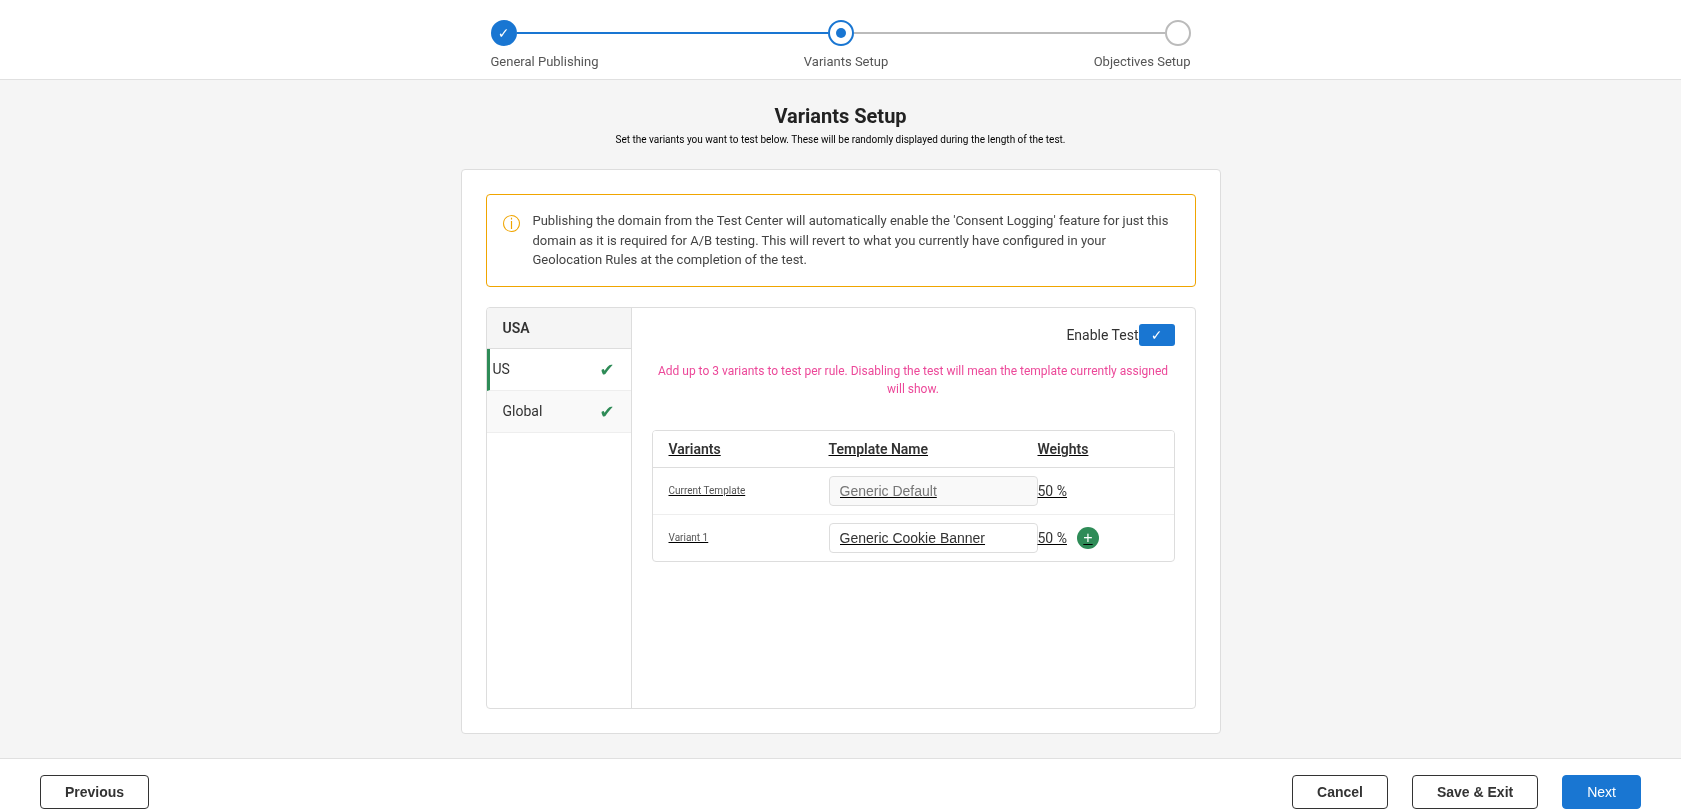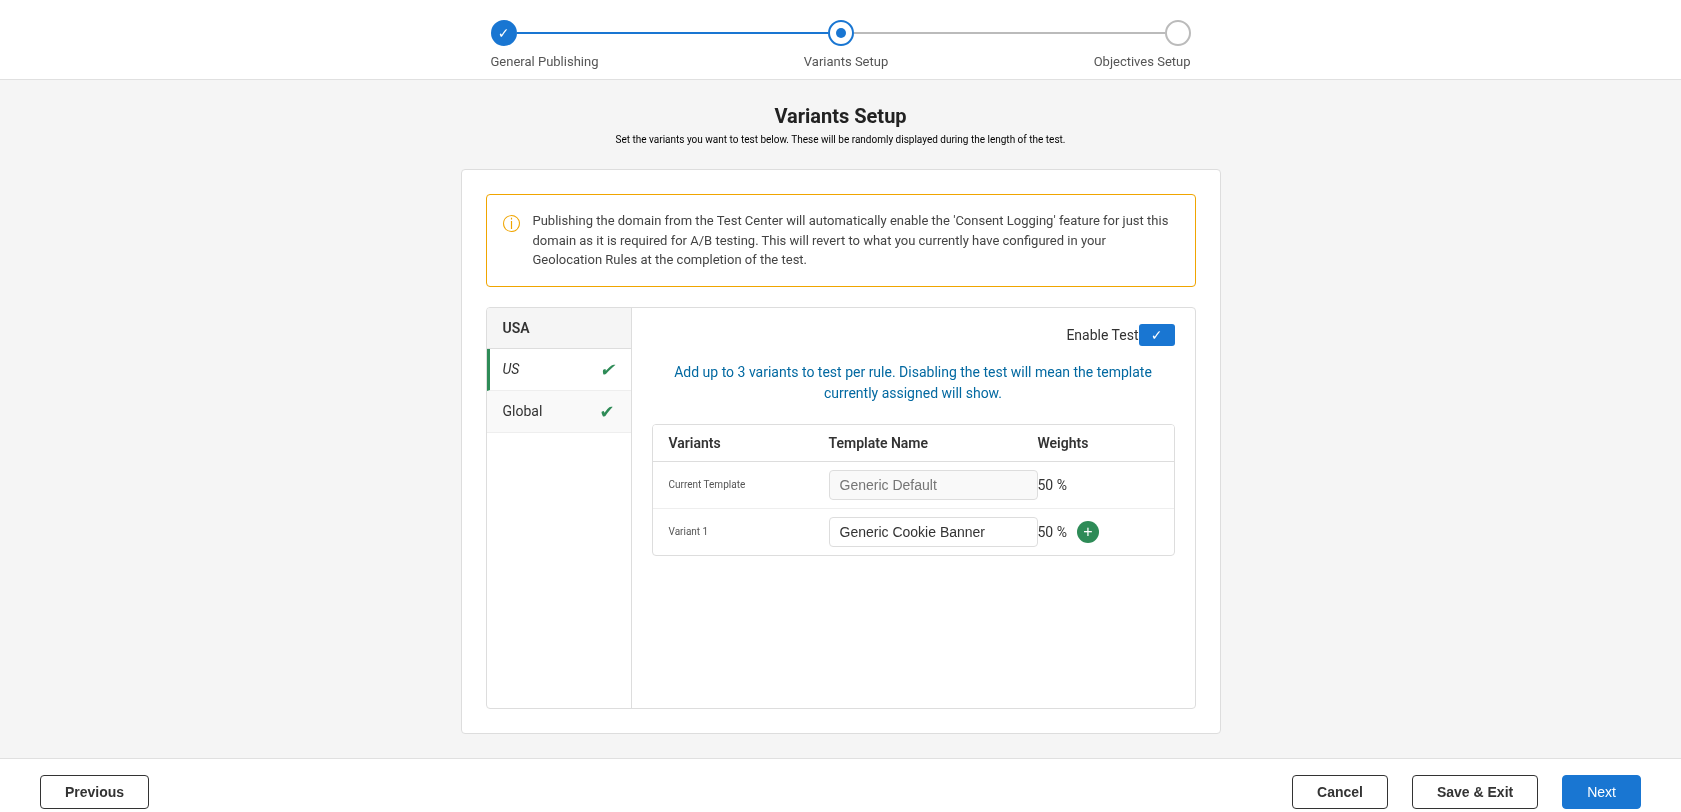--- a/index.html
+++ b/index.html
@@ -170,22 +170,21 @@
       padding: 10px 16px;
       cursor: pointer;
       font-size: 14px;
       color: #333;
       border-bottom: 1px solid #eee;
       background: #f9f9f9;
     }
     .sidebar-item.active {
       background: #fff;
       border-left: 3px solid #2e8b57;
-      padding-left: 13px;
-      font-style: italic;
+      padding-left: 3px;
     }
     .check-icon-green {
       color: #2e8b57;
       font-size: 18px;
     }
 
     
     .rules-content {
       flex: 1;
       padding: 16px 20px;
@@ -208,33 +207,34 @@
       display: flex;
       align-items: center;
       justify-content: center;
     }
     .toggle-box .tick {
       color: #fff;
       font-size: 14px;
     }
 
     .description-text {
-      font-size: 14px;
-      color: #0369a1;
+      font-size: 12px;
+      color: #ec4899;
       text-align: center;
-      margin-bottom: 20px;
+      margin-bottom: 32px;
       line-height: 1.5;
     }
 
     
     .variants-table {
       border: 1px solid #ddd;
       border-radius: 4px;
       overflow: hidden;
       width: 100%;
+      text-decoration: underline;
     }
     .variants-table-header {
       display: grid;
       grid-template-columns: 160px 1fr 120px;
       background: #fff;
       border-bottom: 1px solid #ddd;
       padding: 10px 16px;
     }
     .variants-table-header span {
       font-size: 14px;

